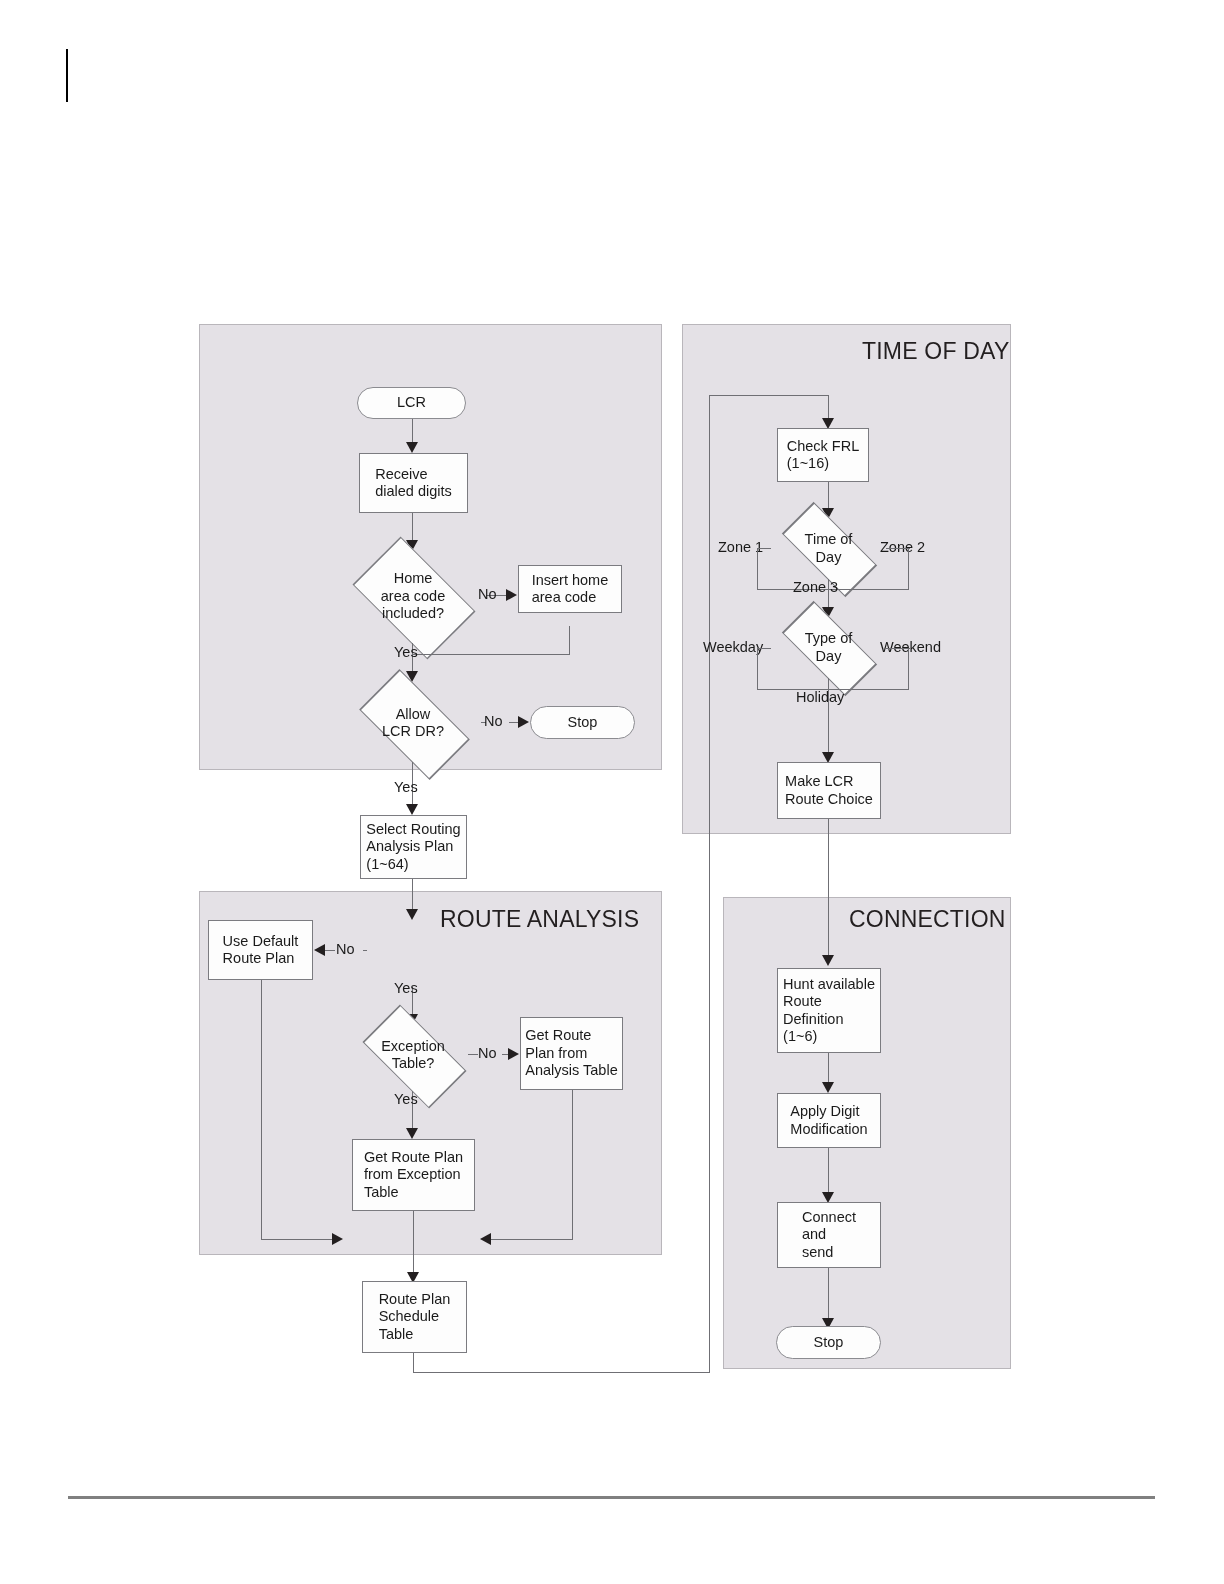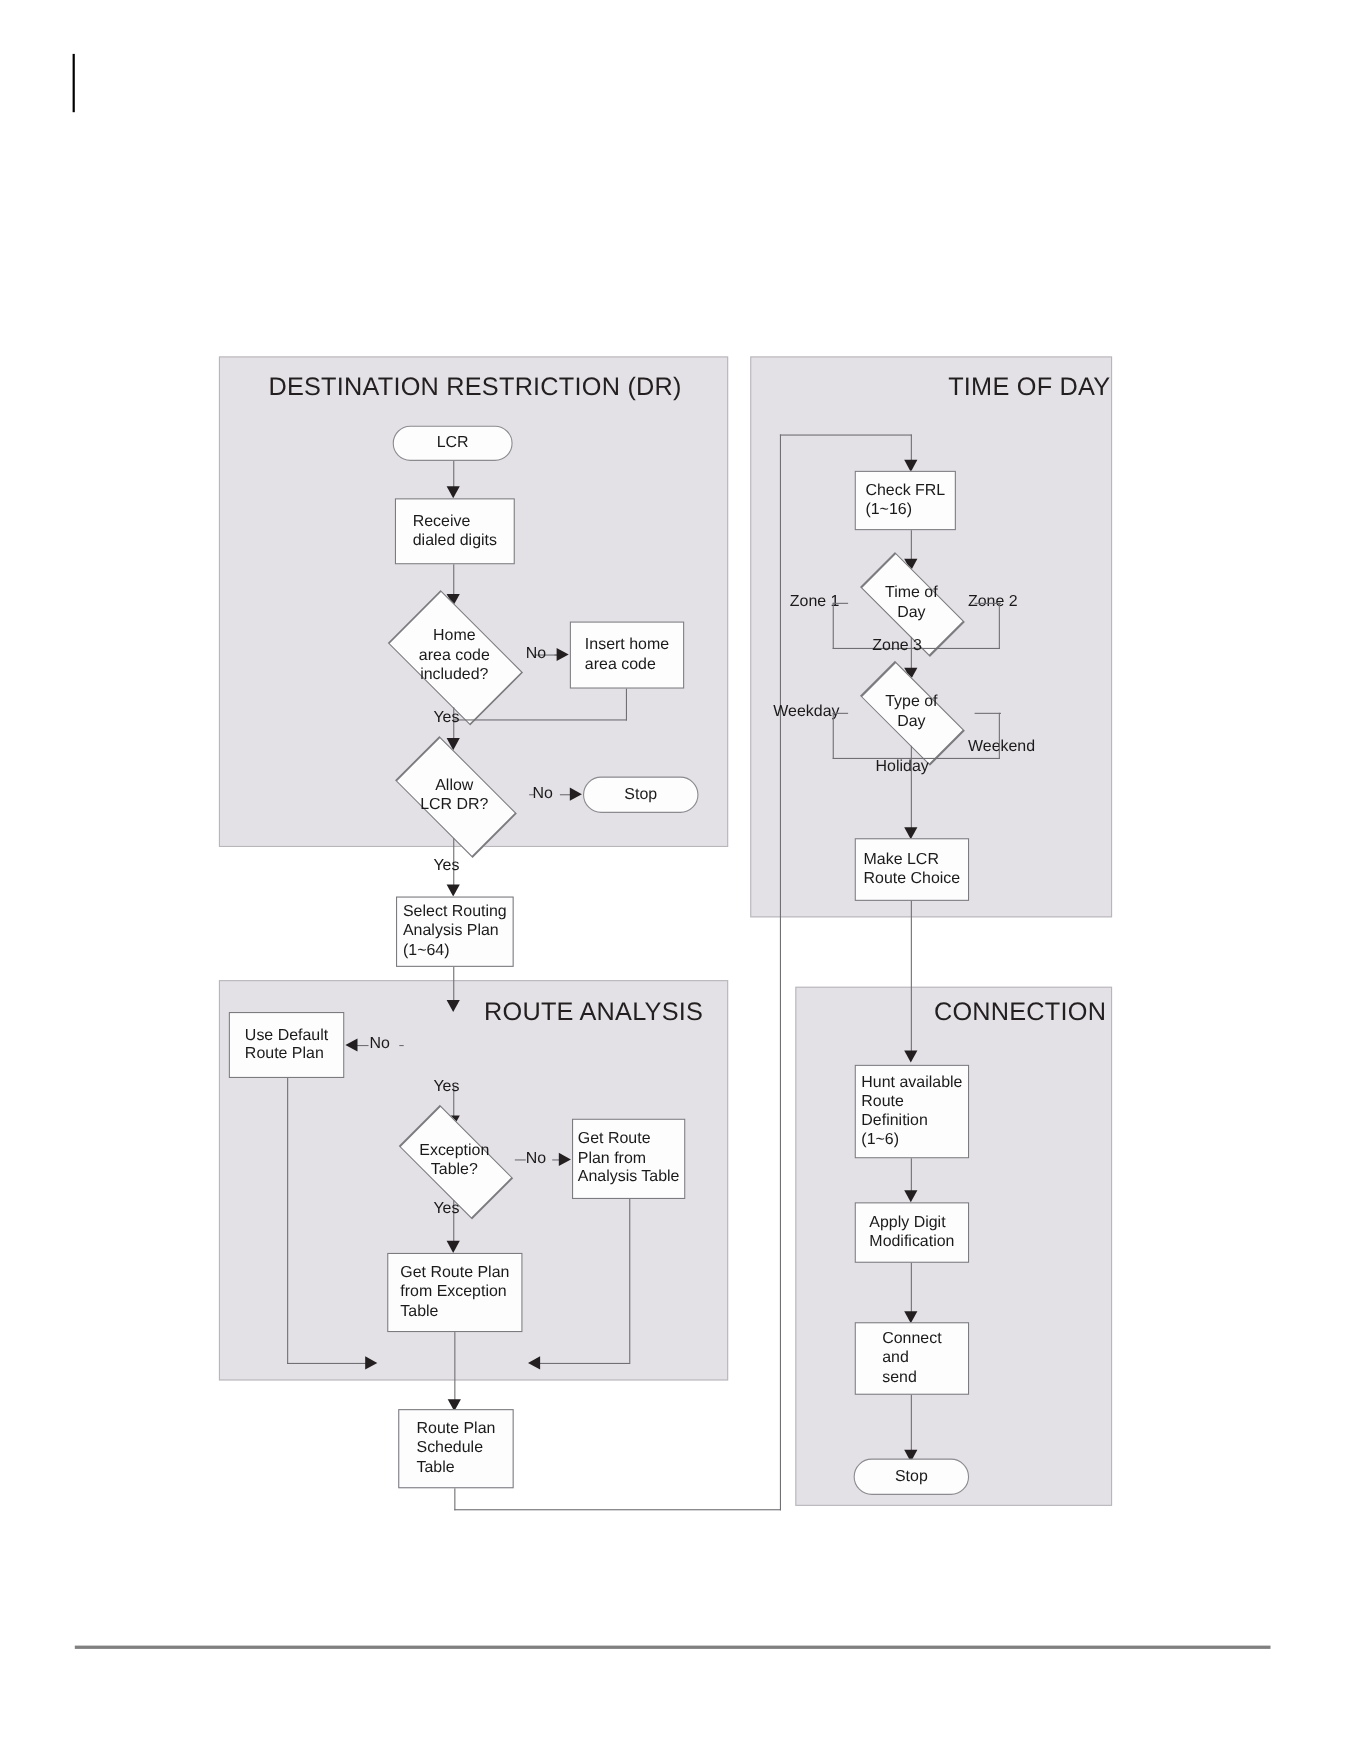--- a/index.html
+++ b/index.html
@@ -133,21 +133,20 @@
 </style>
 </head>
 <body>
 
 <div id="page">
 
   <div class="rule-left"></div>
   <div class="rule-bottom"></div>
 
   <div class="panel" style="left:199px; top:324px; width:463px; height:446px;"></div>
-  <div class="panel-title" style="left:244px; top:338px;">DESTINATION RESTRICTION (DR)</div>
 
   <div class="panel" style="left:682px; top:324px; width:329px; height:510px;"></div>
   <div class="panel-title" style="left:862px; top:338px;">TIME OF DAY</div>
 
   <div class="panel" style="left:199px; top:891px; width:463px; height:364px;"></div>
   <div class="panel-title" style="left:440px; top:906px;">ROUTE ANALYSIS</div>
 
   <div class="panel" style="left:723px; top:897px; width:288px; height:472px;"></div>
   <div class="panel-title" style="left:849px; top:906px;">CONNECTION</div>
 
@@ -167,21 +166,21 @@
     <div class="dlabel">Home
 area code
 included?</div>
   </div>
 
   <div class="ln h" style="left:486px; top:595px; width:24px;"></div>
   <div class="elabel" style="left:478px; top:586px;">No</div>
   <div class="ln h" style="left:504px; top:595px; width:7px;"></div>
   <div class="arw right" style="left:506px; top:589px;"></div>
 
-  <div class="node" style="left:518px; top:565px; width:104px; height:61px;">Insert home
+  <div class="node" style="left:518px; top:565px; width:104px; height:48px;">Insert home
 area code</div>
 
   <div class="ln v" style="left:569px; top:626px; height:29px;"></div>
   <div class="ln h" style="left:412px; top:654px; width:158px;"></div>
 
   <div class="ln v" style="left:412px; top:643px; height:34px;"></div>
   <div class="elabel" style="left:394px; top:644px;">Yes</div>
   <div class="arw down" style="left:406px; top:671px;"></div>
 
   <div class="diamond" style="left:345px; top:684px; width:136px; height:78px;">
@@ -297,21 +296,21 @@
     <div class="dshape" style="width:43px; height:43px; margin-left:-21.5px; margin-top:-21.5px; transform: rotate(45deg) scale(2.0,1.0);"></div>
     <div class="dlabel">Type of
 Day</div>
   </div>
 
   <div class="elabel" style="left:703px; top:639px;">Weekday</div>
   <div class="ln h" style="left:757px; top:648px; width:14px;"></div>
   <div class="ln v" style="left:757px; top:648px; height:42px;"></div>
   <div class="ln h" style="left:757px; top:689px; width:72px;"></div>
 
-  <div class="elabel" style="left:880px; top:639px;margin-top:32px;">Weekend</div>
+  <div class="elabel" style="left:880px; top:639px;">Weekend</div>
   <div class="ln h" style="left:886px; top:648px; width:24px;"></div>
   <div class="ln v" style="left:908px; top:648px; height:42px;"></div>
   <div class="ln h" style="left:828px; top:689px; width:81px;"></div>
 
   <div class="elabel" style="left:796px; top:689px;">Holiday</div>
   <div class="ln v" style="left:828px; top:678px; height:80px;"></div>
   <div class="arw down" style="left:822px; top:752px;"></div>
 
   <div class="node" style="left:777px; top:762px; width:104px; height:57px;">Make LCR
 Route Choice</div>

